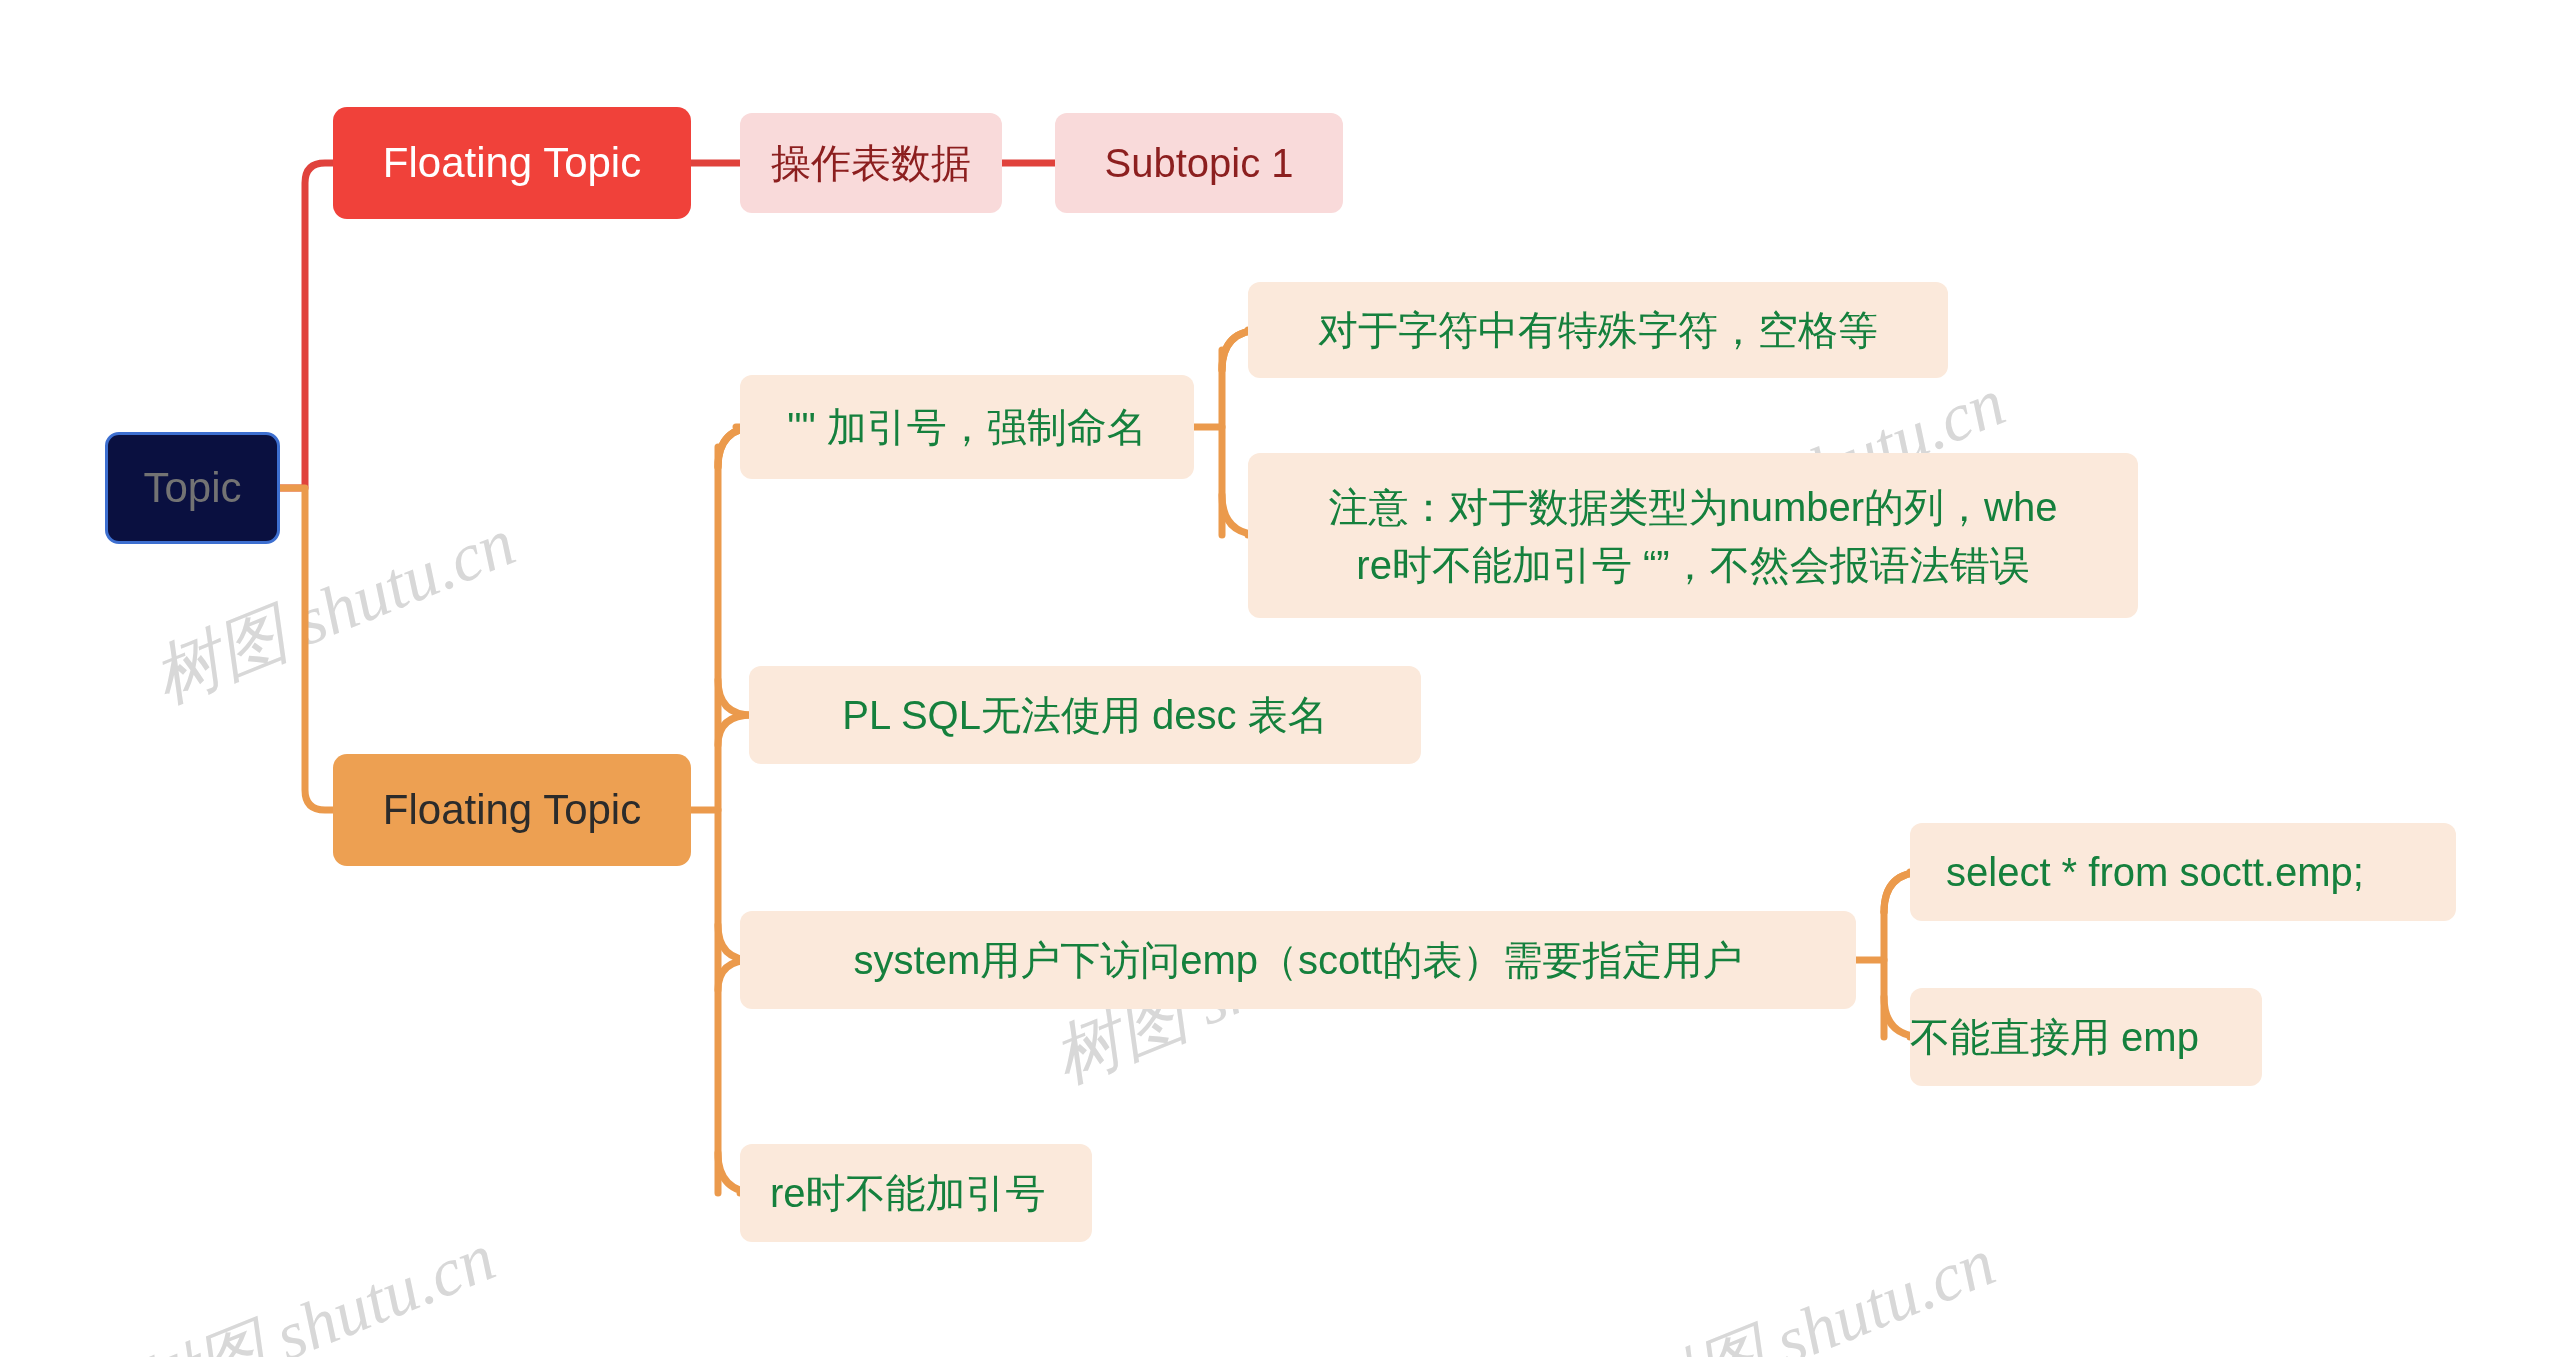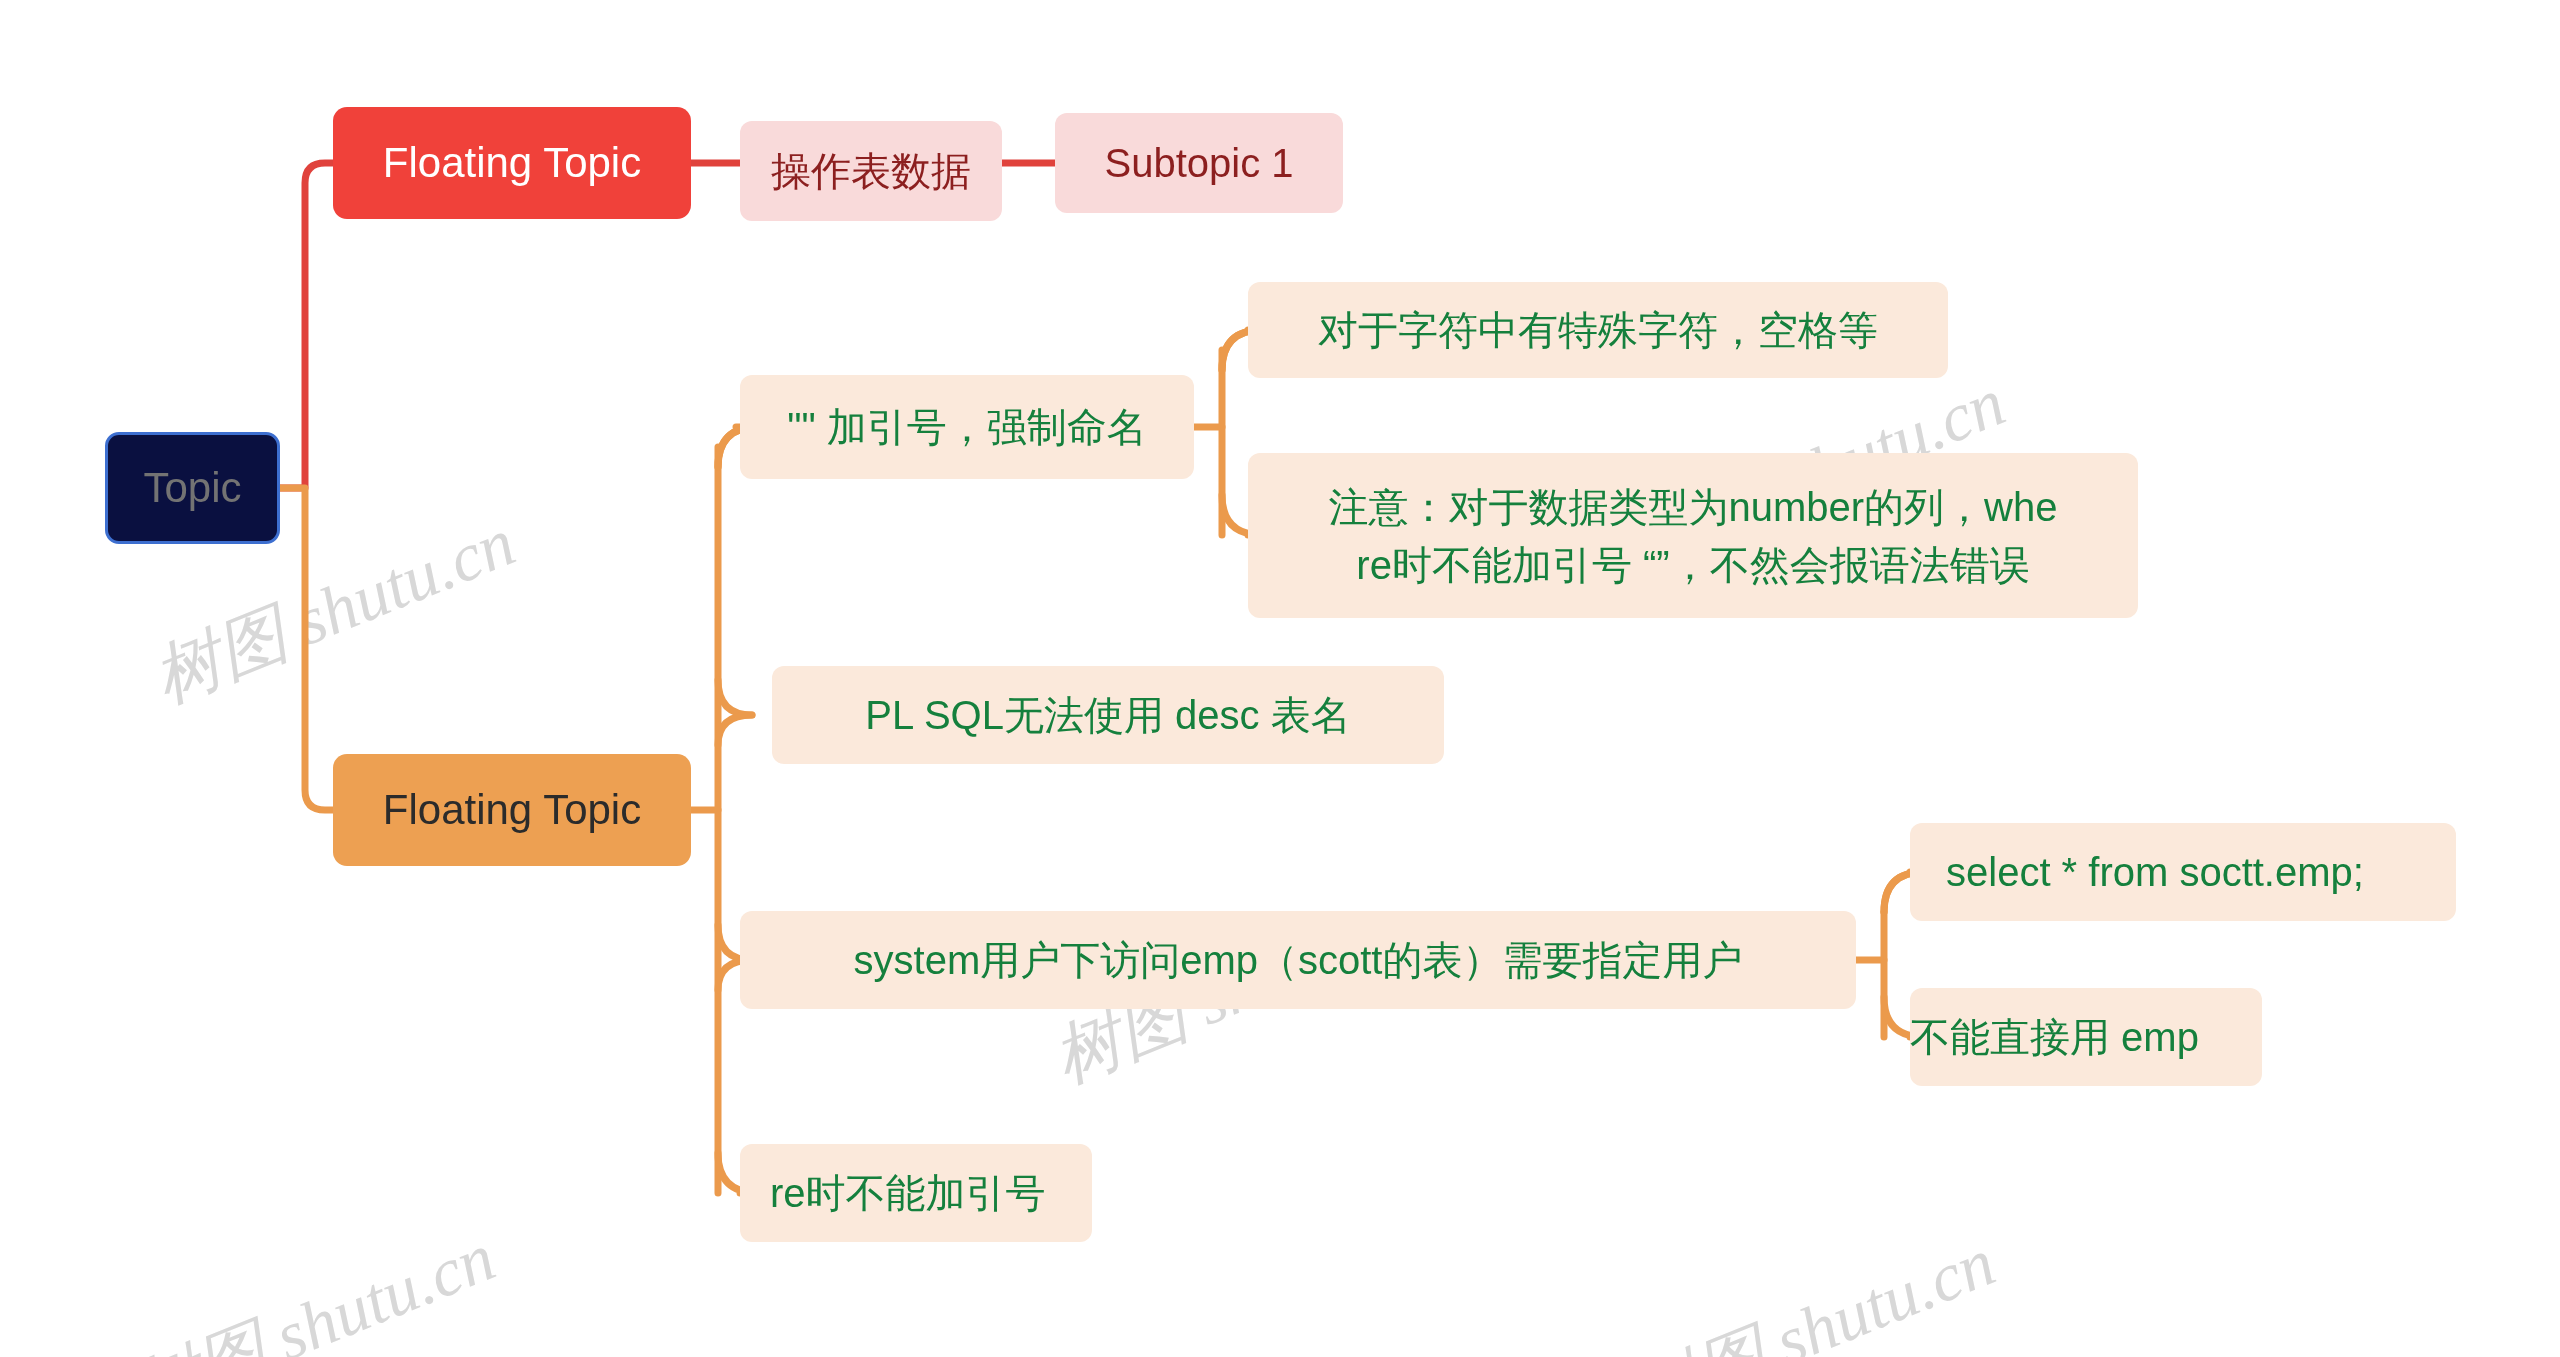--- a/index.html
+++ b/index.html
@@ -152,21 +152,21 @@
   </svg>
 
   <div class="node node-root" style="left:105px; top:432px; width:175px; height:112px;">
     <span>Topic</span>
   </div>
 
   <div class="node node-red" style="left:333px; top:107px; width:358px; height:112px;">
     <span>Floating Topic</span>
   </div>
 
-  <div class="node node-pink" style="left:740px; top:113px; width:262px; height:100px;margin-top:8px;">
+  <div class="node node-pink" style="left:740px; top:113px; width:262px; height:100px;">
     <span>操作表数据</span>
   </div>
 
   <div class="node node-pink" style="left:1055px; top:113px; width:288px; height:100px;">
     <span>Subtopic 1</span>
   </div>
 
   <div class="node node-orange" style="left:333px; top:754px; width:358px; height:112px;">
     <span>Floating Topic</span>
   </div>
@@ -177,21 +177,21 @@
 
   <div class="node node-peach" style="left:1248px; top:282px; width:700px; height:96px;">
     <span>对于字符中有特殊字符，空格等</span>
   </div>
 
   <div class="node node-peach two-line" style="left:1248px; top:453px; width:890px; height:165px; padding:12px 26px;">
     <span>注意：对于数据类型为number的列，whe
 re时不能加引号 “”，不然会报语法错误</span>
   </div>
 
-  <div class="node node-peach" style="left:772px; top:666px; width:672px; height:98px;">
+  <div class="node node-peach" style="left:749px; top:666px; width:672px; height:98px;">
     <span>PL SQL无法使用 desc 表名</span>
   </div>
 
   <div class="node node-peach" style="left:740px; top:911px; width:1116px; height:98px;">
     <span>system用户下访问emp（scott的表）需要指定用户</span>
   </div>
 
   <div class="node node-peach" style="left:1910px; top:823px; width:546px; height:98px; justify-content:flex-start; padding-left:36px;">
     <span>select * from soctt.emp;</span>
   </div>

